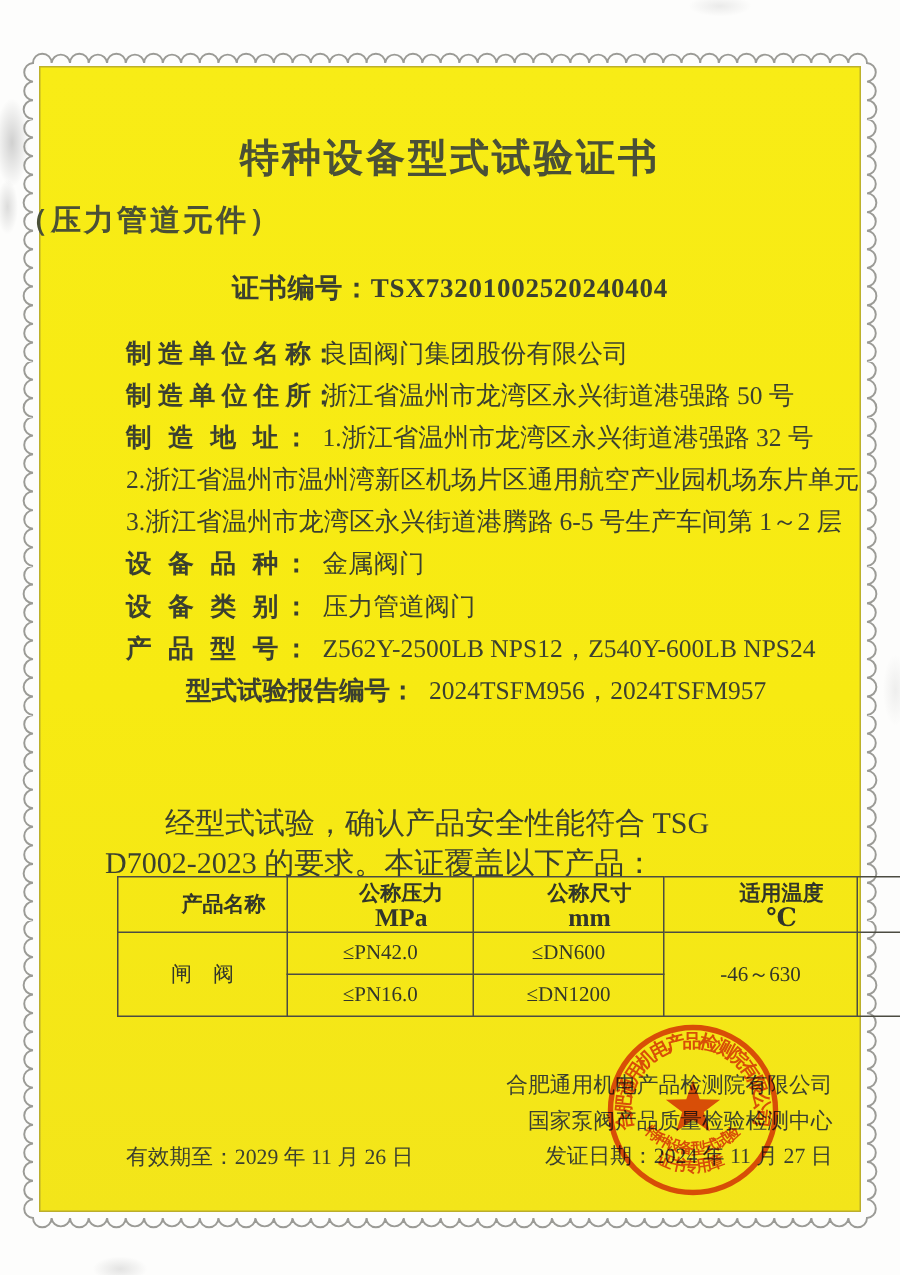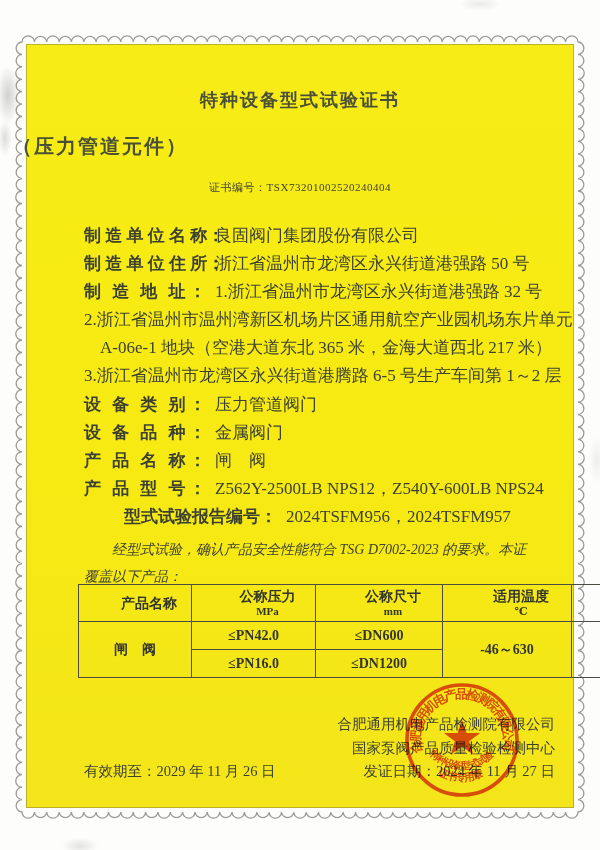--- a/index.html
+++ b/index.html
@@ -18,56 +18,56 @@
   .scallop-svg path{fill:none;stroke:#9b9b96;stroke-width:1.3;}
   .panel{
     position:absolute;left:26px;top:44px;width:548px;height:764px;
     background:linear-gradient(180deg,#f8ec16 0%,#f7ea12 55%,#f3e51a 100%);
     box-shadow:inset 0 0 0 1px rgba(140,130,60,.55);
   }
   .abs{position:absolute;}
   .title{
     left:0;right:0;top:88px;text-align:center;
     font-family:"Liberation Sans","DejaVu Sans",sans-serif;
-    font-size:18px;font-weight:700;letter-spacing:2px;color:var(--title-ink);
+    font-size:26px;font-weight:700;letter-spacing:2px;color:var(--title-ink);
   }
   .subtitle{
     left:0;right:0;top:133px;
     font-family:"Liberation Sans","DejaVu Sans",sans-serif;
     font-size:20px;font-weight:700;letter-spacing:2px;color:var(--title-ink);padding-left:12px;
   }
   .certno{
     left:0;right:0;top:180px;text-align:center;
-    font-size:11px;font-weight:400;color:var(--ink);letter-spacing:.5px;
+    font-size:18px;font-weight:700;color:var(--ink);letter-spacing:.5px;
   }
   .rows{left:84px;top:222px;width:452px;color:var(--ink);font-size:17px;}
   .row{height:28.1px;line-height:28.1px;white-space:nowrap;}
   .lab{
     display:inline-block;width:122px;font-weight:600;
     text-align:justify;text-align-last:justify;vertical-align:top;
   }
   .lab.wide{width:auto;min-width:122px;text-align:left;text-align-last:left;margin-left:40px;}
   .val{margin-left:9px;}
   .cont{padding-left:0;}
   .cont.indent{padding-left:16px;}
   .statement{
-    left:84px;top:536px;width:452px;color:var(--ink);
-    font-size:14px;line-height:27px;text-indent:2em;font-style:italic;
+    left:70px;top:536px;width:452px;color:var(--ink);
+    font-size:20px;line-height:27px;text-indent:2em;
   }
   table.spec{
     position:absolute;left:78px;top:584px;width:450px;
     border-collapse:collapse;table-layout:fixed;color:#32362a;
   }
   table.spec td,table.spec th{
     border:1px solid #4c4c42;text-align:center;vertical-align:middle;
-    font-weight:700;padding:0;font-size:14px;
+    font-weight:400;padding:0;font-size:14px;
   }
   table.spec th{height:36px;font-weight:700;padding-left:28px;}
   table.spec td{height:27px;}
-  .unit{font-size:11px;line-height:13px;}
+  .unit{font-size:17px;line-height:13px;}
   .hname{line-height:17px;}
   .footer-right{
     right:45px;top:713px;text-align:right;color:var(--ink);
     font-size:14.5px;line-height:23.5px;white-space:nowrap;
   }
   .footer-left{
     left:84px;top:762px;color:var(--ink);font-size:14.5px;white-space:nowrap;
   }
   .stamp{
     position:absolute;left:397px;top:676px;width:130px;height:130px;
@@ -97,30 +97,26 @@
   <div class="row">
     <span class="lab">制 造 单 位 名 称：</span><span class="val">良固阀门集团股份有限公司</span>
   </div>
   <div class="row">
     <span class="lab">制 造 单 位 住 所：</span><span class="val">浙江省温州市龙湾区永兴街道港强路 50 号</span>
   </div>
   <div class="row">
     <span class="lab">制 造 地 址：</span><span class="val">1.浙江省温州市龙湾区永兴街道港强路 32 号</span>
   </div>
   <div class="row cont">2.浙江省温州市温州湾新区机场片区通用航空产业园机场东片单元</div>
-  <div class="row cont indent">A-06e-1 地块（空港大道东北 365 米，金海大道西北 217 米）</div>
   <div class="row cont">3.浙江省温州市龙湾区永兴街道港腾路 6-5 号生产车间第 1～2 层</div>
-  <div class="row">
-    <span class="lab">设 备 类 别：</span><span class="val">压力管道阀门</span>
-  </div>
   <div class="row">
     <span class="lab">设 备 品 种：</span><span class="val">金属阀门</span>
   </div>
   <div class="row">
-    <span class="lab">产 品 名 称：</span><span class="val">闸　阀</span>
+    <span class="lab">设 备 类 别：</span><span class="val">压力管道阀门</span>
   </div>
   <div class="row">
     <span class="lab">产 品 型 号：</span><span class="val">Z562Y-2500LB NPS12，Z540Y-600LB NPS24</span>
   </div>
   <div class="row">
     <span class="lab wide">型式试验报告编号：</span><span class="val">2024TSFM956，2024TSFM957</span>
   </div>
 </div>
 
 <div class="abs statement">经型式试验，确认产品安全性能符合 TSG D7002-2023 的要求。本证覆盖以下产品：</div>

